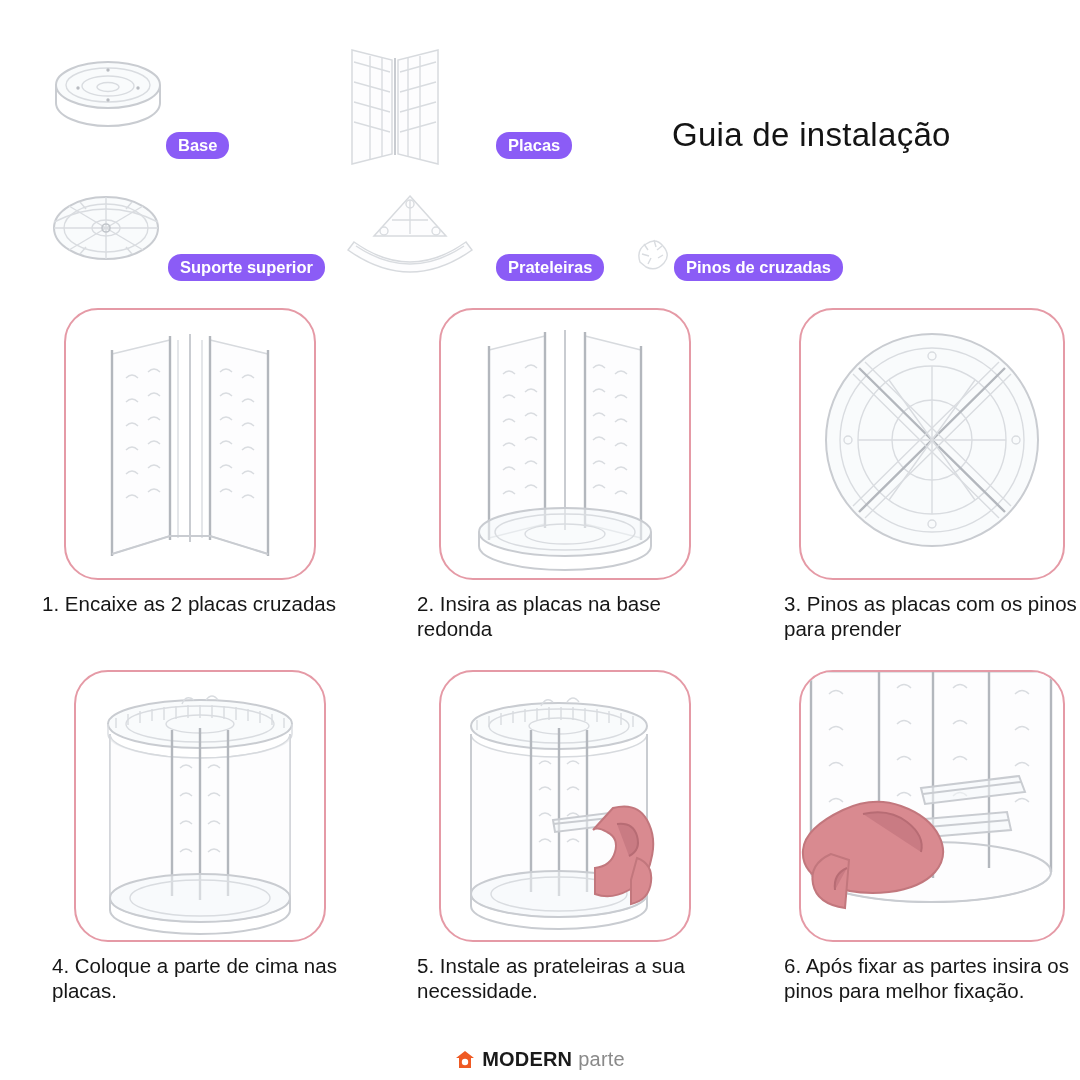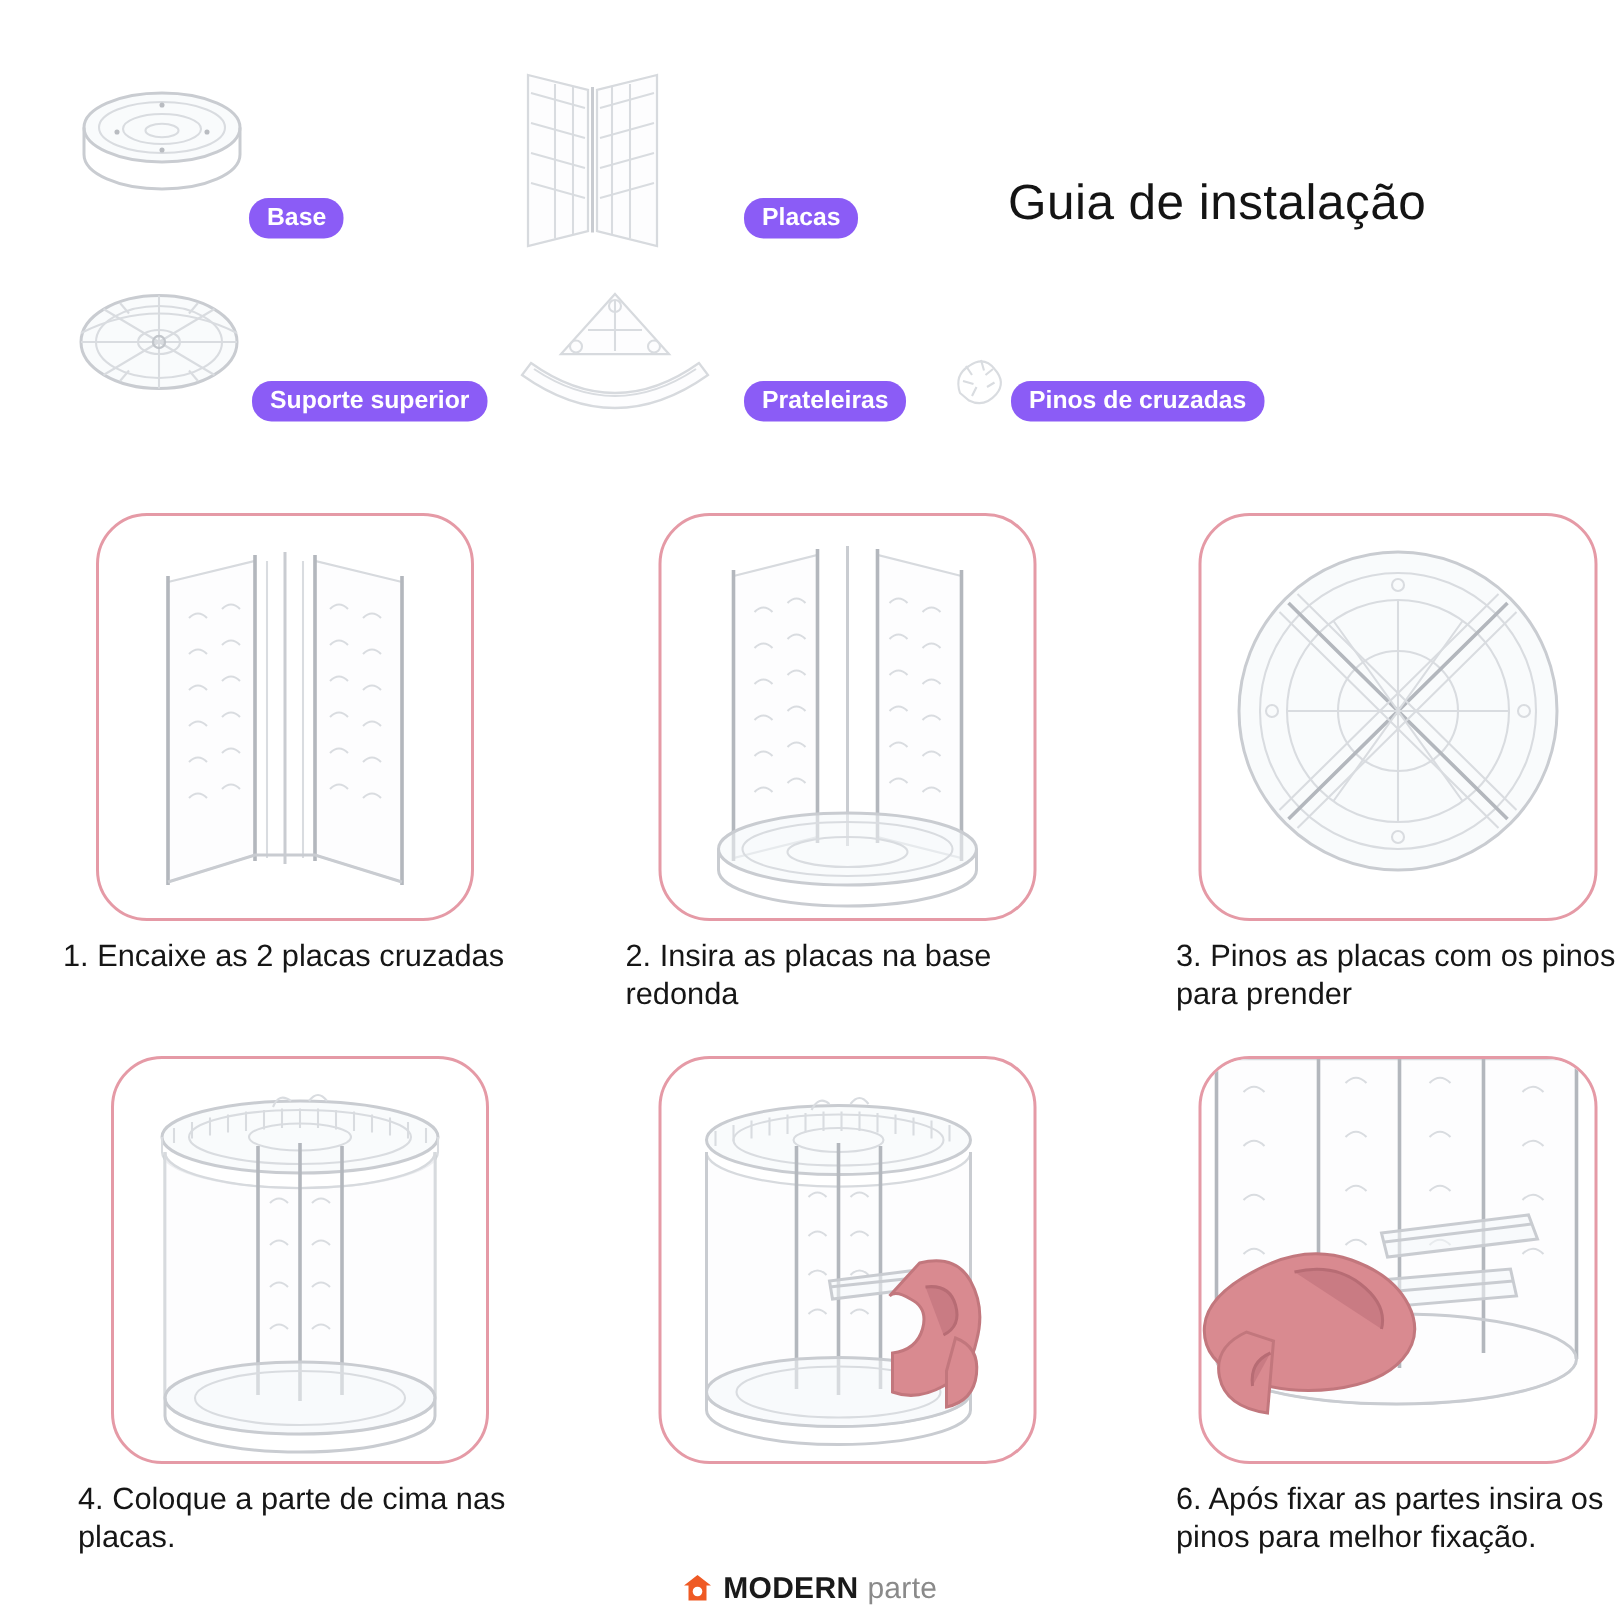--- a/index.html
+++ b/index.html
@@ -56,21 +56,20 @@
   #steps {
     position: absolute;
     left: 0;
     top: 300px;
     width: 1080px;
     height: 740px;
   }
   .step {
     position: absolute;
     width: 300px;
-    margin-top: 34px;
   }
   .step-frame {
     width: 248px;
     height: 268px;
     border: 2px solid #e59aa6;
     border-radius: 34px;
     position: relative;
     overflow: hidden;
     background: #ffffff;
     margin: 0 auto;
@@ -340,20 +339,24 @@
         <path class="ln" d="M30 222 v12 a88 23 0 0 0 176 0 v-12"></path>
         <ellipse class="ln-s" cx="118" cy="222" rx="68" ry="17"></ellipse>
 
         <g>
           <path class="hand" d="M172 136 q24 -6 34 12 q10 18 4 40 q-4 20 -22 30 q-18 10 -34 4 l0 -26 q16 -2 20 -16 q4 -14 -8 -20 q-10 -6 -14 -2 Z"></path>
           <path class="hand-d" d="M176 152 q16 -2 20 12 q4 14 -8 20"></path>
           <path class="hand" d="M196 186 q16 6 14 24 q-2 18 -20 22 l0 -24 Z"></path>
         </g>
       </svg>
     </div>
+    <div class="step-caption">
+      <span class="num">5.</span>
+      <span>Instale as prateleiras a sua necessidade.</span>
+    </div>
   </div>
 
   <div class="step" id="step6">
     <div class="step-frame wide">
       <svg width="262" height="268" viewBox="0 0 262 268" aria-hidden="true">
 
         <path class="glass-l" d="M10 0 L10 200 a120 30 0 0 0 240 0 L250 0 Z"></path>
         <path class="ln-d" d="M10 0 L10 200 M250 0 L250 200"></path>
         <path class="ln-d" d="M78 0 L78 196 M188 0 L188 196 M132 0 L132 206"></path>
         <g class="ln-s">

